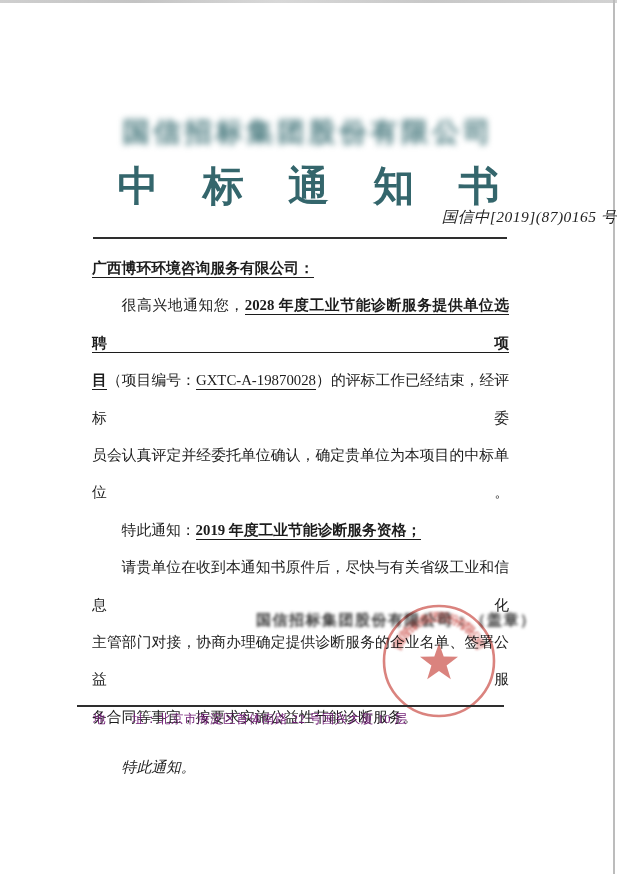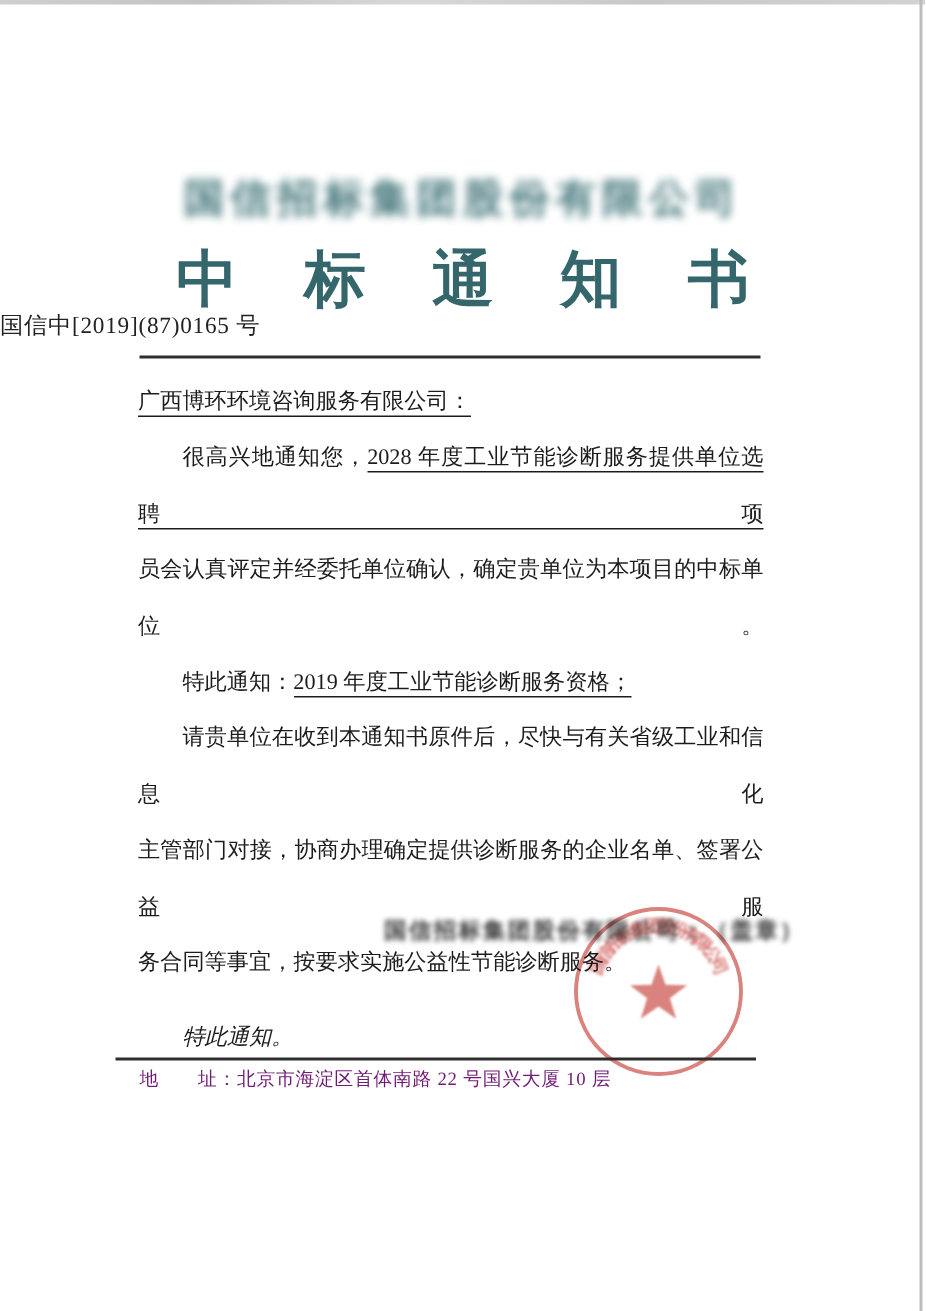--- a/index.html
+++ b/index.html
@@ -19,35 +19,35 @@
     position:absolute; top:114px; left:0; width:100%; text-align:center;
     font-size:27px; font-weight:bold; color:#45777c; letter-spacing:4px;
     filter:blur(3px); white-space:nowrap;
   }
   .title {
     position:absolute; top:159px; left:0; width:100%; text-align:center;
     font-size:41px; font-weight:600; color:#34666c;
     letter-spacing:17px; text-indent:17px; white-space:nowrap;
   }
   .doc-number {
-    position:absolute; top:207px; left:0; width:100%; text-align:left;
-    font-size:15.5px; color:#222222; letter-spacing:0.5px;
+    position:absolute; top:207px; left:0; width:100%; text-align:right;
+    font-size:15.5px; color:#222222; letter-spacing:0.5px;font-style:italic;
   }
   .divider {
     position:absolute; top:237px; left:93px; width:414px; height:2px; background:#2e2e2e;
   }
   .body-lines {
     position:absolute; top:250px; left:92px; width:417px;
     font-size:14.8px; line-height:37.4px; color:#1c1c1c;
   }
   .bline { white-space:nowrap; }
   .bline.fill { white-space:normal; text-align:justify; text-align-last:justify; text-justify:inter-character; }
   .bline.ind { text-indent:2em; }
   .bline.gap { margin-top:13px;font-style:italic; }
-  .b { font-weight:normal; }
+  .b { font-weight:bold; }
   .u { border-bottom:1.4px solid #1c1c1c; padding-bottom:1px; }
   .signature {
     position:absolute; top:611px; left:256px;
     font-size:15px; font-weight:bold; color:#3a3a3a; letter-spacing:1.5px;
     filter:blur(1.8px); white-space:nowrap;
   }
   .date {
     position:absolute; top:659px; left:308px;
     font-size:15.5px; color:#1c1c1c; letter-spacing:1px; white-space:nowrap;
   }
@@ -81,20 +81,21 @@
 
   <div class="title">中 标 通 知 书</div>
 
   <div class="doc-number">国信中[2019](87)0165 号</div>
 
   <div class="divider"></div>
 
   <div class="body-lines">
       <div class="bline"><span class="b u">广西博环环境咨询服务有限公司：</span></div>
       <div class="bline fill ind"><span>很高兴地通知您，</span><span class="b u">2028 年度工业节能诊断服务提供单位选聘项</span></div>
+      <div class="bline fill"><span class="b u">目</span><span>（项目编号：</span><span class="u">GXTC-A-19870028</span><span>）的评标工作已经结束，经评标委</span></div>
       <div class="bline fill"><span>员会认真评定并经委托单位确认，确定贵单位为本项目的中标单位。</span></div>
       <div class="bline ind"><span>特此通知：</span><span class="b u">2019 年度工业节能诊断服务资格；</span></div>
       <div class="bline fill ind"><span>请贵单位在收到本通知书原件后，尽快与有关省级工业和信息化</span></div>
       <div class="bline fill"><span>主管部门对接，协商办理确定提供诊断服务的企业名单、签署公益服</span></div>
       <div class="bline"><span>务合同等事宜，按要求实施公益性节能诊断服务。</span></div>
       <div class="bline ind gap"><span>特此通知。</span></div>
     </div>
 
   <div class="signature">国信招标集团股份有限公司：（盖章）</div>
 

